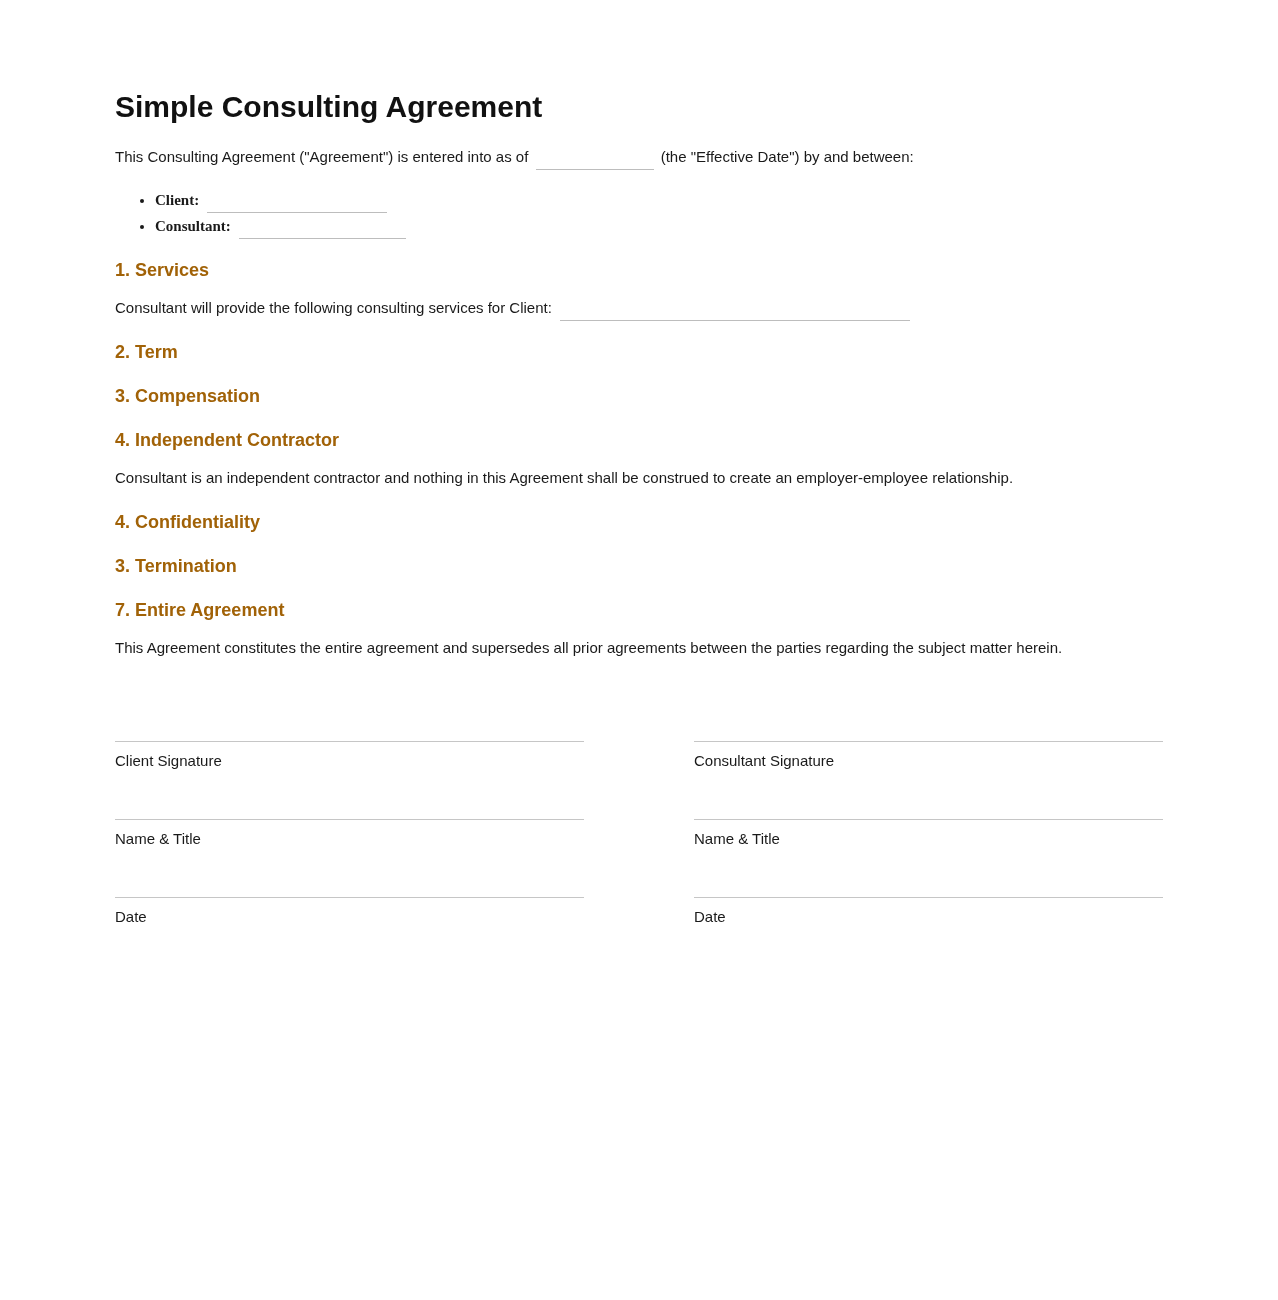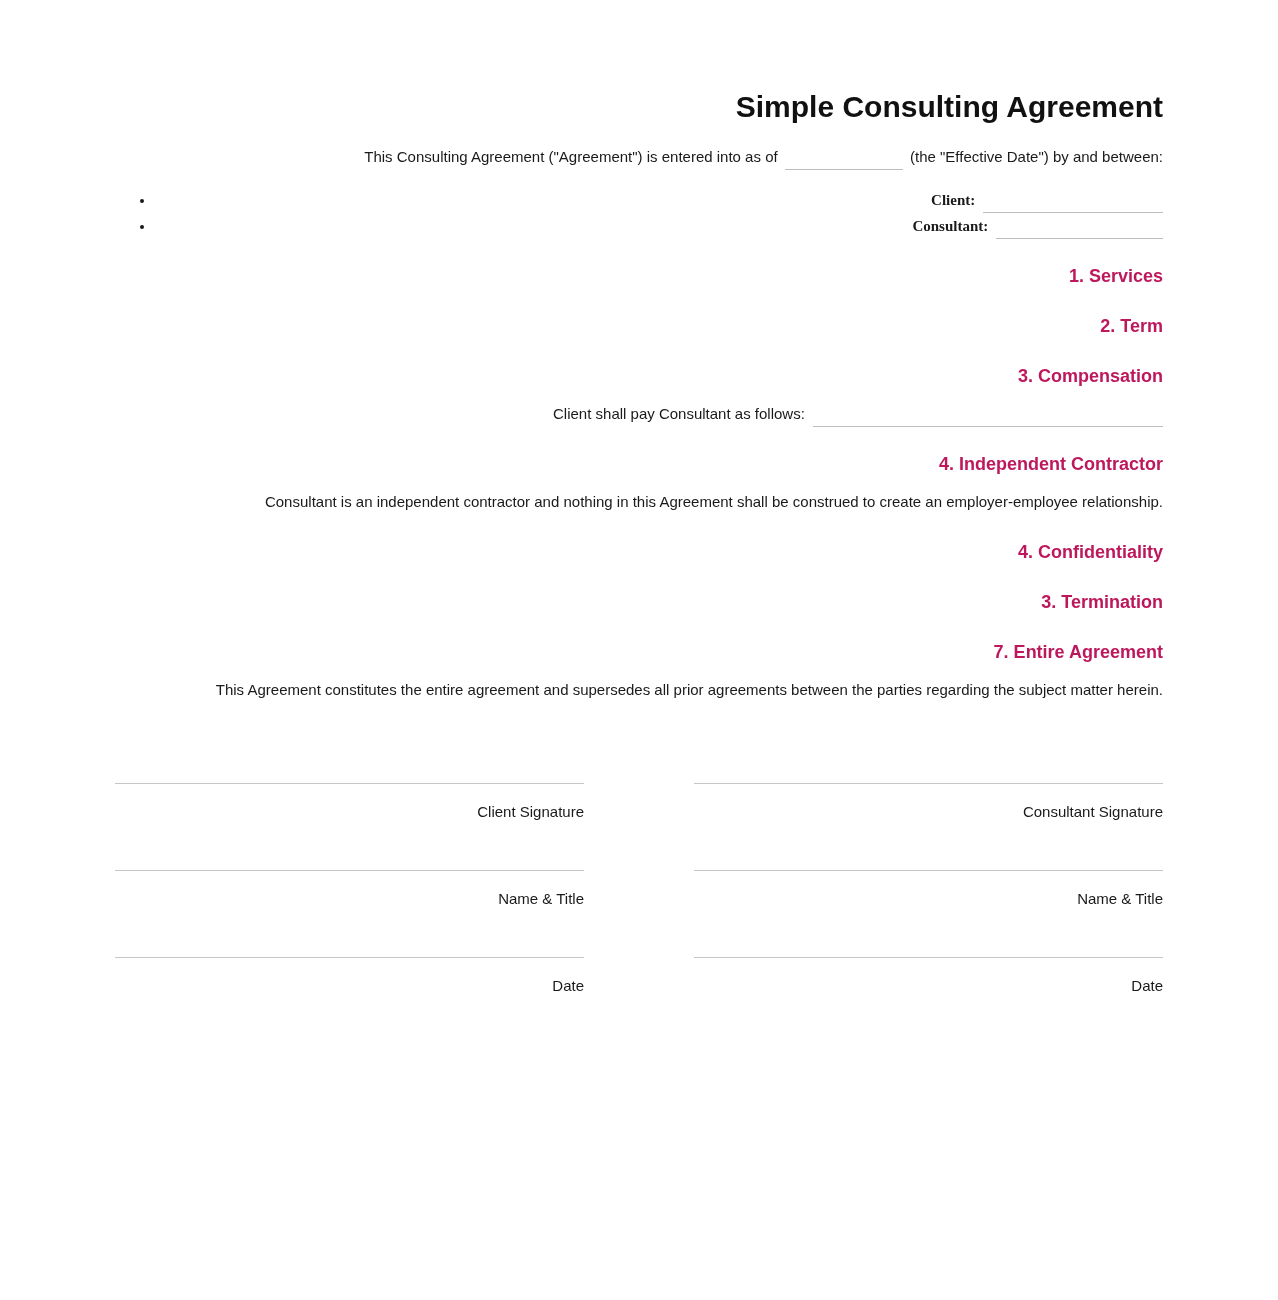--- a/index.html
+++ b/index.html
@@ -12,21 +12,20 @@
     min-height: 1300px;
     font-family: "Liberation Sans", sans-serif;
     color: #1a1a1a;
     -webkit-font-smoothing: antialiased;
   }
   .page {
     width: 1048px;
     margin: 0 auto;
     padding-top: 89px;
     font-size: 15px;
-    text-align: right;
   }
   .doc-title {
     font-size: 30px;
     line-height: 35px;
     font-weight: 700;
     color: #111111;
     margin: 0 0 20px 0;
   }
   p {
     margin: 0;
@@ -42,22 +41,22 @@
     margin: 0;
     font-family: Liberation Serif, serif;
   }
   .party-label {
     font-weight: 700;
   }
   .sec-heading {
     font-size: 18px;
     line-height: 26px;
     font-weight: 700;
-    color: #be185d;
-    margin: 24px 0 12px 0;
+    color: #a16207;
+    margin: 18px 0 12px 0;
   }
   .blank {
     display: inline-block;
     border-bottom: 1px solid #bdbdbd;
     height: 19px;
     vertical-align: bottom;
   }
   .blank-date        { width: 118px; margin: 0 3px; }
   .blank-client      { width: 180px; margin-left: 4px; }
   .blank-consultant  { width: 167px; margin-left: 4px; }
@@ -65,21 +64,21 @@
   .signatures {
     display: flex;
     justify-content: space-between;
     margin-top: 80px;
   }
   .sig-col {
     width: 469px;
   }
   .sig-field {
     border-top: 1px solid #c6c6c6;
-    padding-top: 19px;
+    padding-top: 10px;
     margin-bottom: 49px;
   }
   .sig-label {
     font-size: 15px;
     line-height: 18px;
     color: #1a1a1a;
   }
 </style>
 </head>
 <body>
@@ -89,25 +88,25 @@
   <h1 class="doc-title">Simple Consulting Agreement</h1>
 
   <p class="intro"><span>This Consulting Agreement ("Agreement") is entered into as of</span> <span class="blank blank-date"></span> <span>(the "Effective Date") by and between:</span></p>
 
   <ul class="parties">
     <li><span class="party-label">Client:</span> <span class="blank blank-client"></span></li>
     <li><span class="party-label">Consultant:</span> <span class="blank blank-consultant"></span></li>
   </ul>
 
   <h3 class="sec-heading">1. Services</h3>
+  <p class="sec-body"><span>Consultant will provide the following consulting services for Client:</span> <span class="blank blank-wide"></span></p>
 
   <h3 class="sec-heading">2. Term</h3>
 
   <h3 class="sec-heading">3. Compensation</h3>
-  <p class="sec-body"><span>Client shall pay Consultant as follows:</span> <span class="blank blank-wide"></span></p>
 
   <h3 class="sec-heading">4. Independent Contractor</h3>
   <p class="sec-body">Consultant is an independent contractor and nothing in this Agreement shall be construed to create an employer-employee relationship.</p>
 
   <h3 class="sec-heading">4. Confidentiality</h3>
 
   <h3 class="sec-heading">3. Termination</h3>
 
   <h3 class="sec-heading">7. Entire Agreement</h3>
   <p class="sec-body">This Agreement constitutes the entire agreement and supersedes all prior agreements between the parties regarding the subject matter herein.</p>

